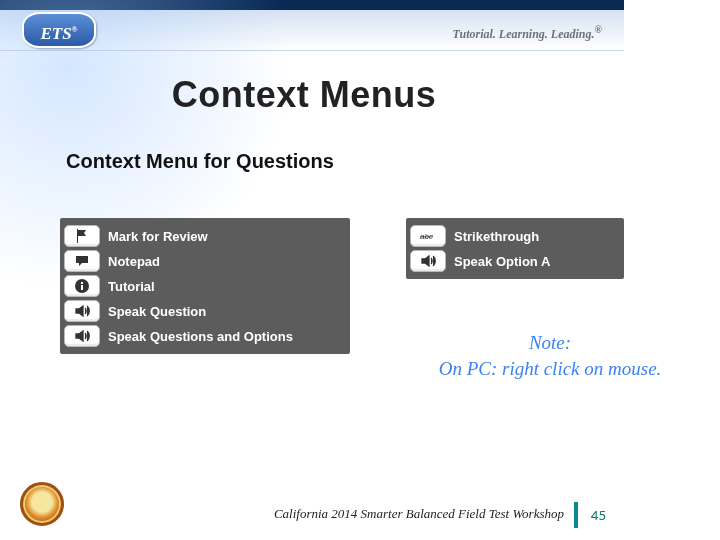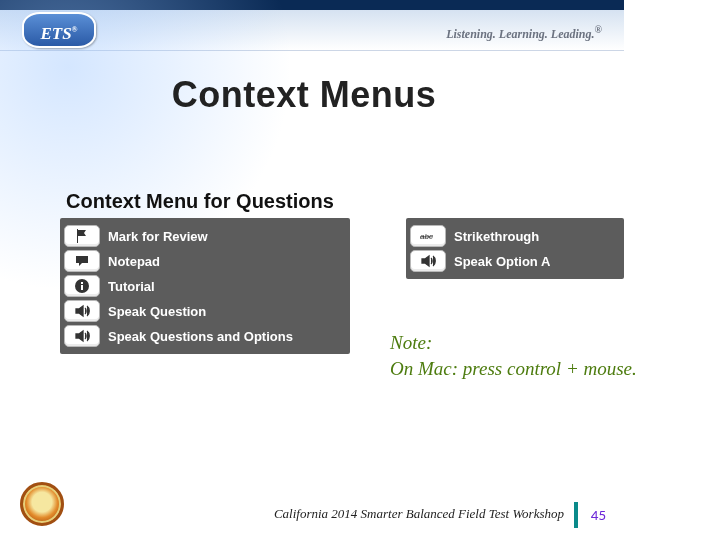--- a/index.html
+++ b/index.html
@@ -20,64 +20,64 @@
     border: 2px solid #fff; box-shadow: 1px 1px 2px rgba(0,0,0,.3);
     color: #fff; font: italic 700 17px/32px "Times New Roman", serif; text-align: center; }
   .ets-logo sup { font-size: 8px; vertical-align: super; }
 
   .tagline { position: absolute; top: 24px; right: 22px; font: italic 600 12px Georgia, serif; color: #6b7280; }
 
   .title { position: absolute; top: 74px; left: 0; right: 16px; text-align: center;
     font: 700 36px Verdana, sans-serif; color: #222; letter-spacing: .5px; }
 
   .col-h { position: absolute; top: 150px; width: 320px; text-align: center;
-    font: 700 20px Arial, sans-serif; color: #111; margin-top: 40px; }
+    font: 700 20px Arial, sans-serif; color: #111; }
   .col-h.left  { left: 40px; }
   .col-h.right { left: 400px; }
 
   
   .menu { position: absolute; background: #5c5c5c; border-radius: 2px; padding: 4px 6px 4px 4px; }
   .menu.left  { top: 218px; left: 60px;  width: 290px; }
   .menu.right { top: 218px; left: 406px; width: 218px; }
   .mrow { display: flex; align-items: center; gap: 8px; margin: 3px 0; cursor: pointer; }
   .mrow .pill { width: 36px; height: 22px; background: #fff; border: 1px solid #b8b8b8;
     border-radius: 5px; display: flex; align-items: center; justify-content: center;
     box-shadow: inset 0 -2px 0 rgba(0,0,0,.08); }
   .mrow .pill svg { width: 16px; height: 16px; }
   .mrow .lbl { color: #fff; font: 700 13px Arial, sans-serif; }
 
   .note { position: absolute; top: 330px; left: 390px; width: 320px;
-    font: italic 400 19px "Times New Roman", Georgia, serif; color: #4d7c0f; line-height: 1.35; }
+    font: italic 400 19px "Times New Roman", Georgia, serif; color: #3b82f6; line-height: 1.35; text-align: center; }
 
   
   .seal { position: absolute; left: 20px; bottom: 14px; width: 44px; height: 44px; border-radius: 50%;
     background: radial-gradient(circle at 50% 45%, #f6e7a0 0 35%, #e28b2b 55%, #c46a1a 70%);
     border: 3px solid #a14f12; box-shadow: 0 0 0 2px #e6cf7a inset; }
   .ftxt { position: absolute; bottom: 18px; right: 60px;
     font: italic 400 13px "Times New Roman", serif; color: #222; }
   .fdiv { position: absolute; bottom: 12px; right: 46px; width: 4px; height: 26px; background: #0a8a8a; }
-  .fnum { position: absolute; bottom: 16px; right: 18px; font: 400 15px Calibri, Arial, sans-serif; color: #6d28d9; }
+  .fnum { position: absolute; bottom: 16px; right: 18px; font: 400 15px Calibri, Arial, sans-serif; color: #0f766e; }
 </style>
 </head>
 <body>
 
 <div class="slide">
 
   <div class="hdr">
     <div class="hdr-blue"></div>
     <div class="hdr-grad"></div>
     <div class="hdr-line"></div>
   </div>
   <div class="glow"></div>
 
   <div class="ets-logo">
     <span>ETS</span><sup>®</sup>
   </div>
   <div class="tagline">
-    <span>Listening. Learning. Leading.</span><sup>®</sup>
+    <span>Tutorial. Learning. Leading.</span><sup>®</sup>
   </div>
 
   <h1 class="title">Context Menus</h1>
 
   <div class="col-h left">Context Menu for Questions</div>
 
   <div class="menu left">
     <div class="mrow">
       <span class="pill">
           <svg viewBox="0 0 16 16">
@@ -136,20 +136,20 @@
           <svg viewBox="0 0 16 16">
             <path fill="#333" d="M2 6h3l4-3v10l-4-3H2zM11 5c1.5 1 1.5 5 0 6M13 3c3 2 3 8 0 10" stroke="#333" stroke-width="1.3"></path>
           </svg>
         </span>
       <span class="lbl">Speak Option A</span>
     </div>
   </div>
 
   <div class="note">
     <div>Note:</div>
-    <div>On Mac: press control + mouse.</div>
+    <div>On PC: right click on mouse.</div>
   </div>
 
   <div class="seal"></div>
   <div class="ftxt">California 2014 Smarter Balanced Field Test Workshop</div>
   <div class="fdiv"></div>
   <div class="fnum">45</div>
 </div>
 
 </body></html>

